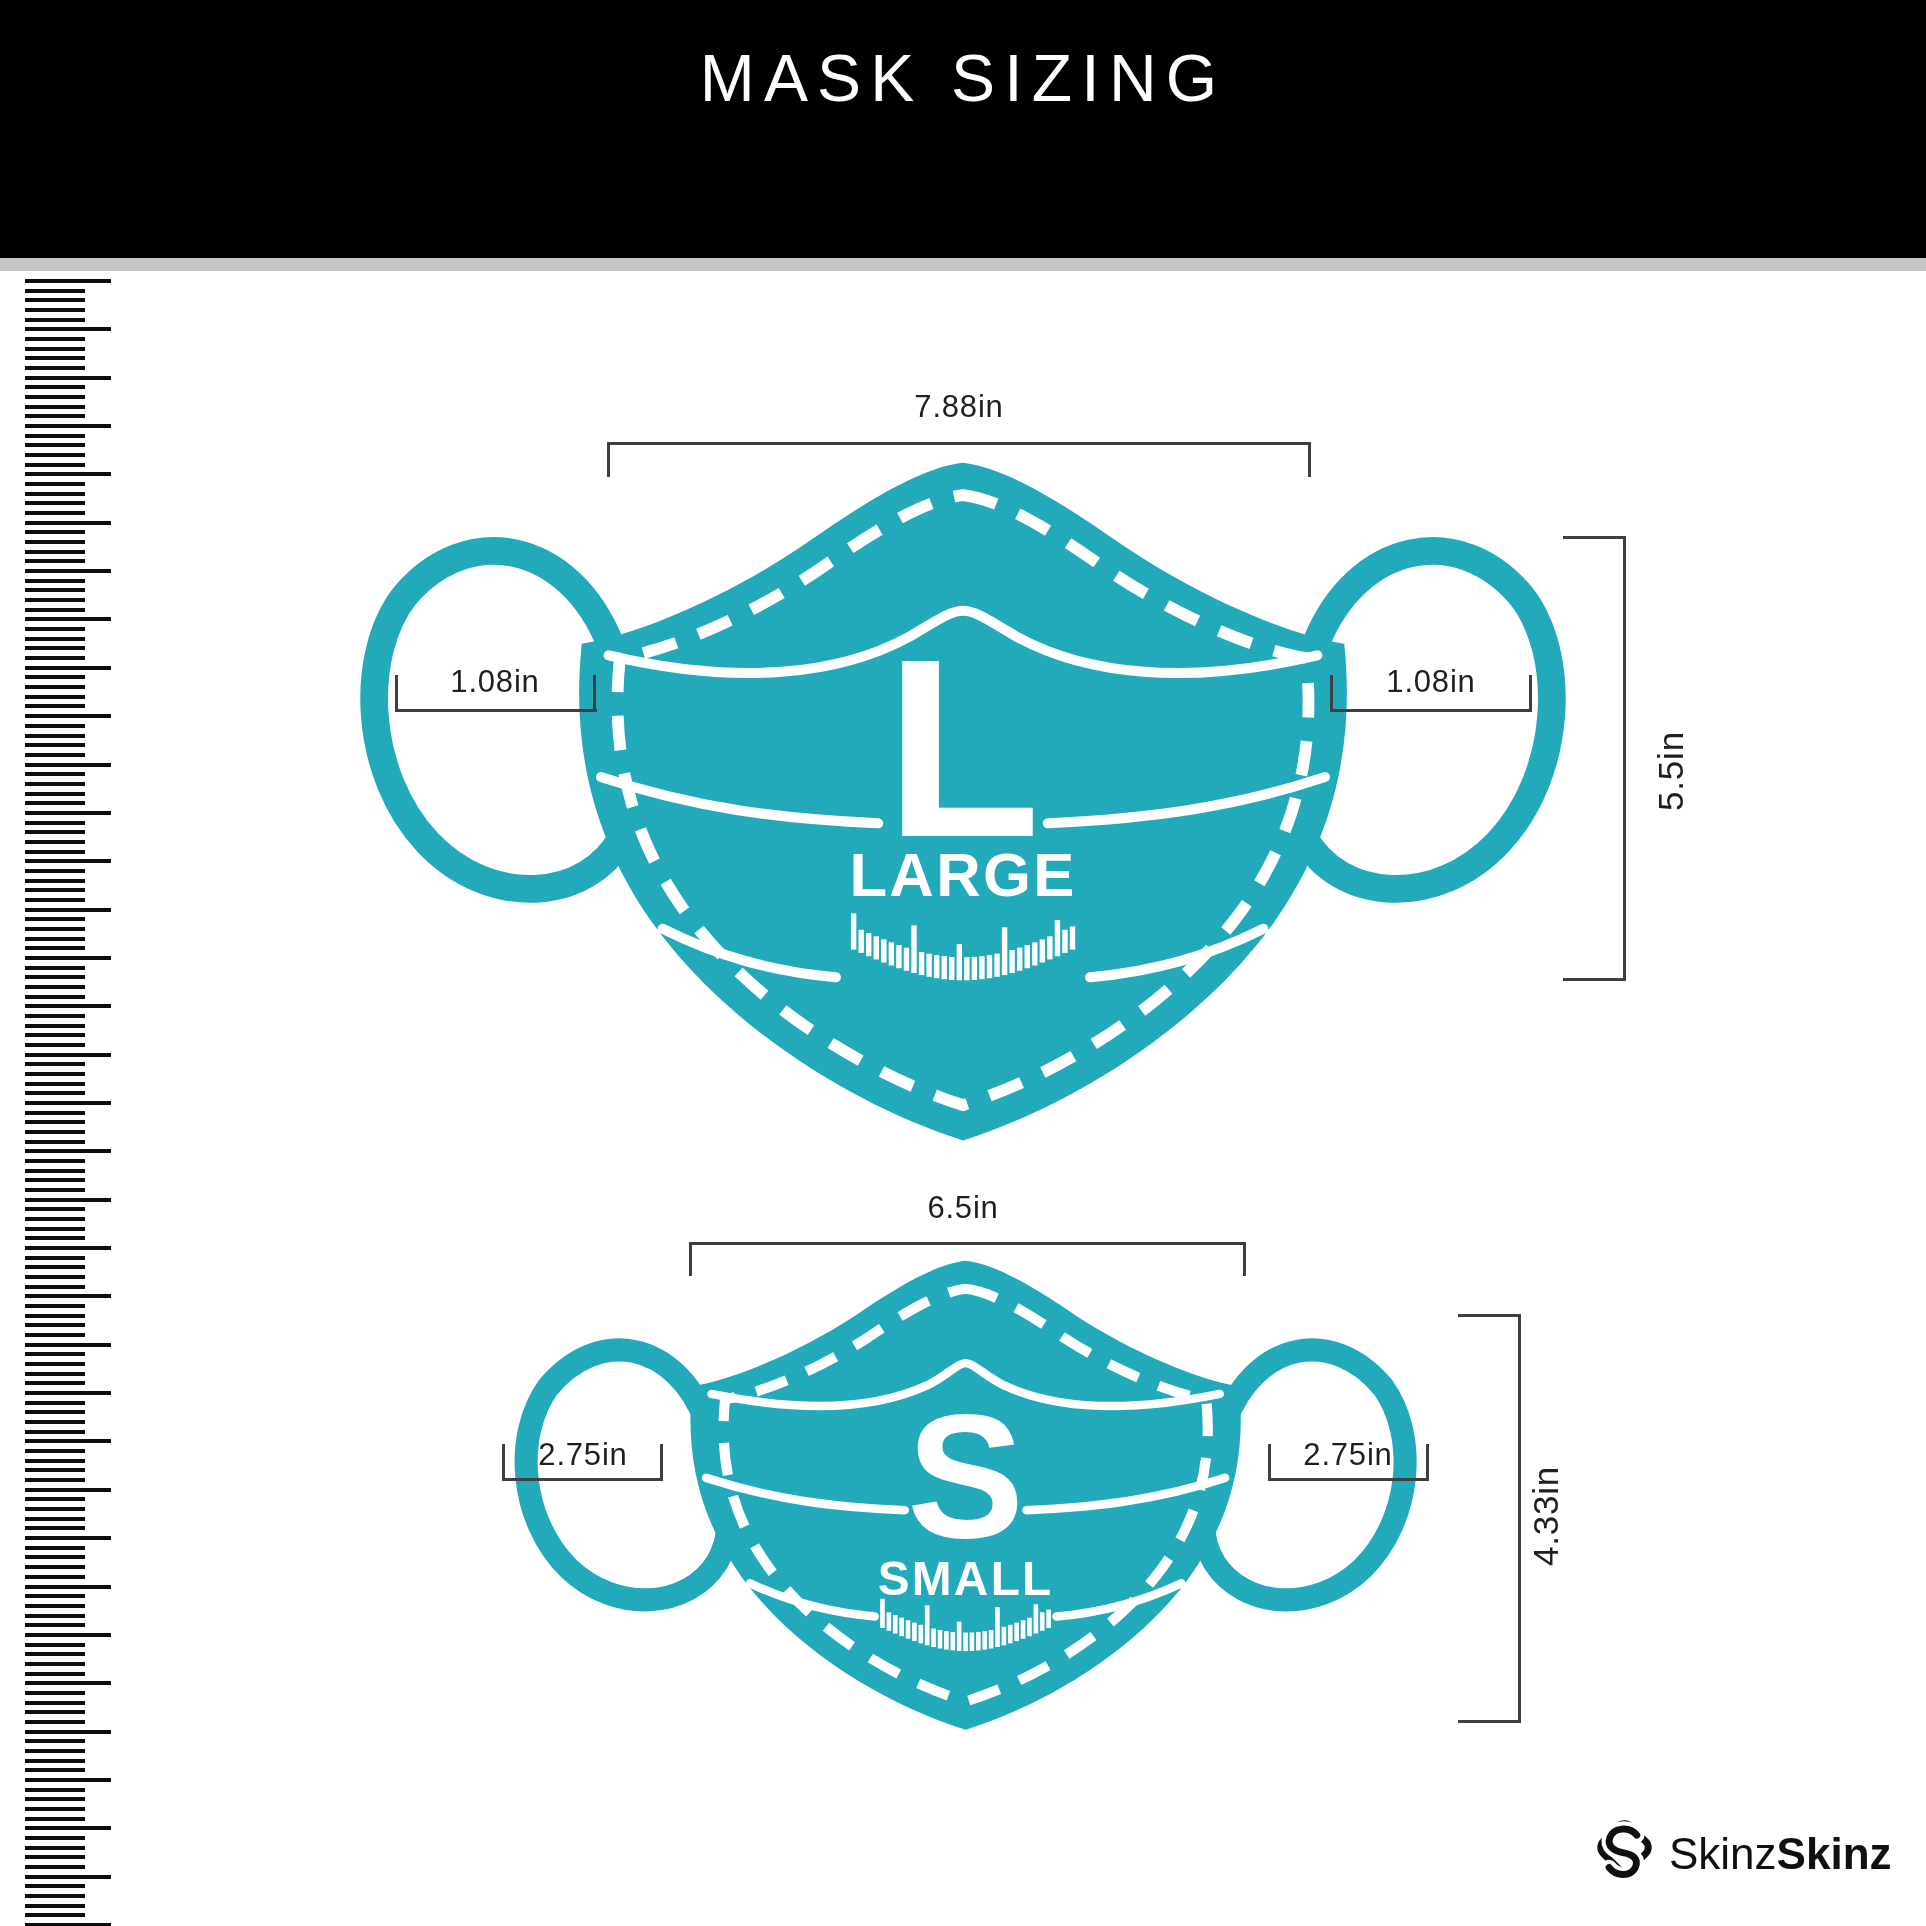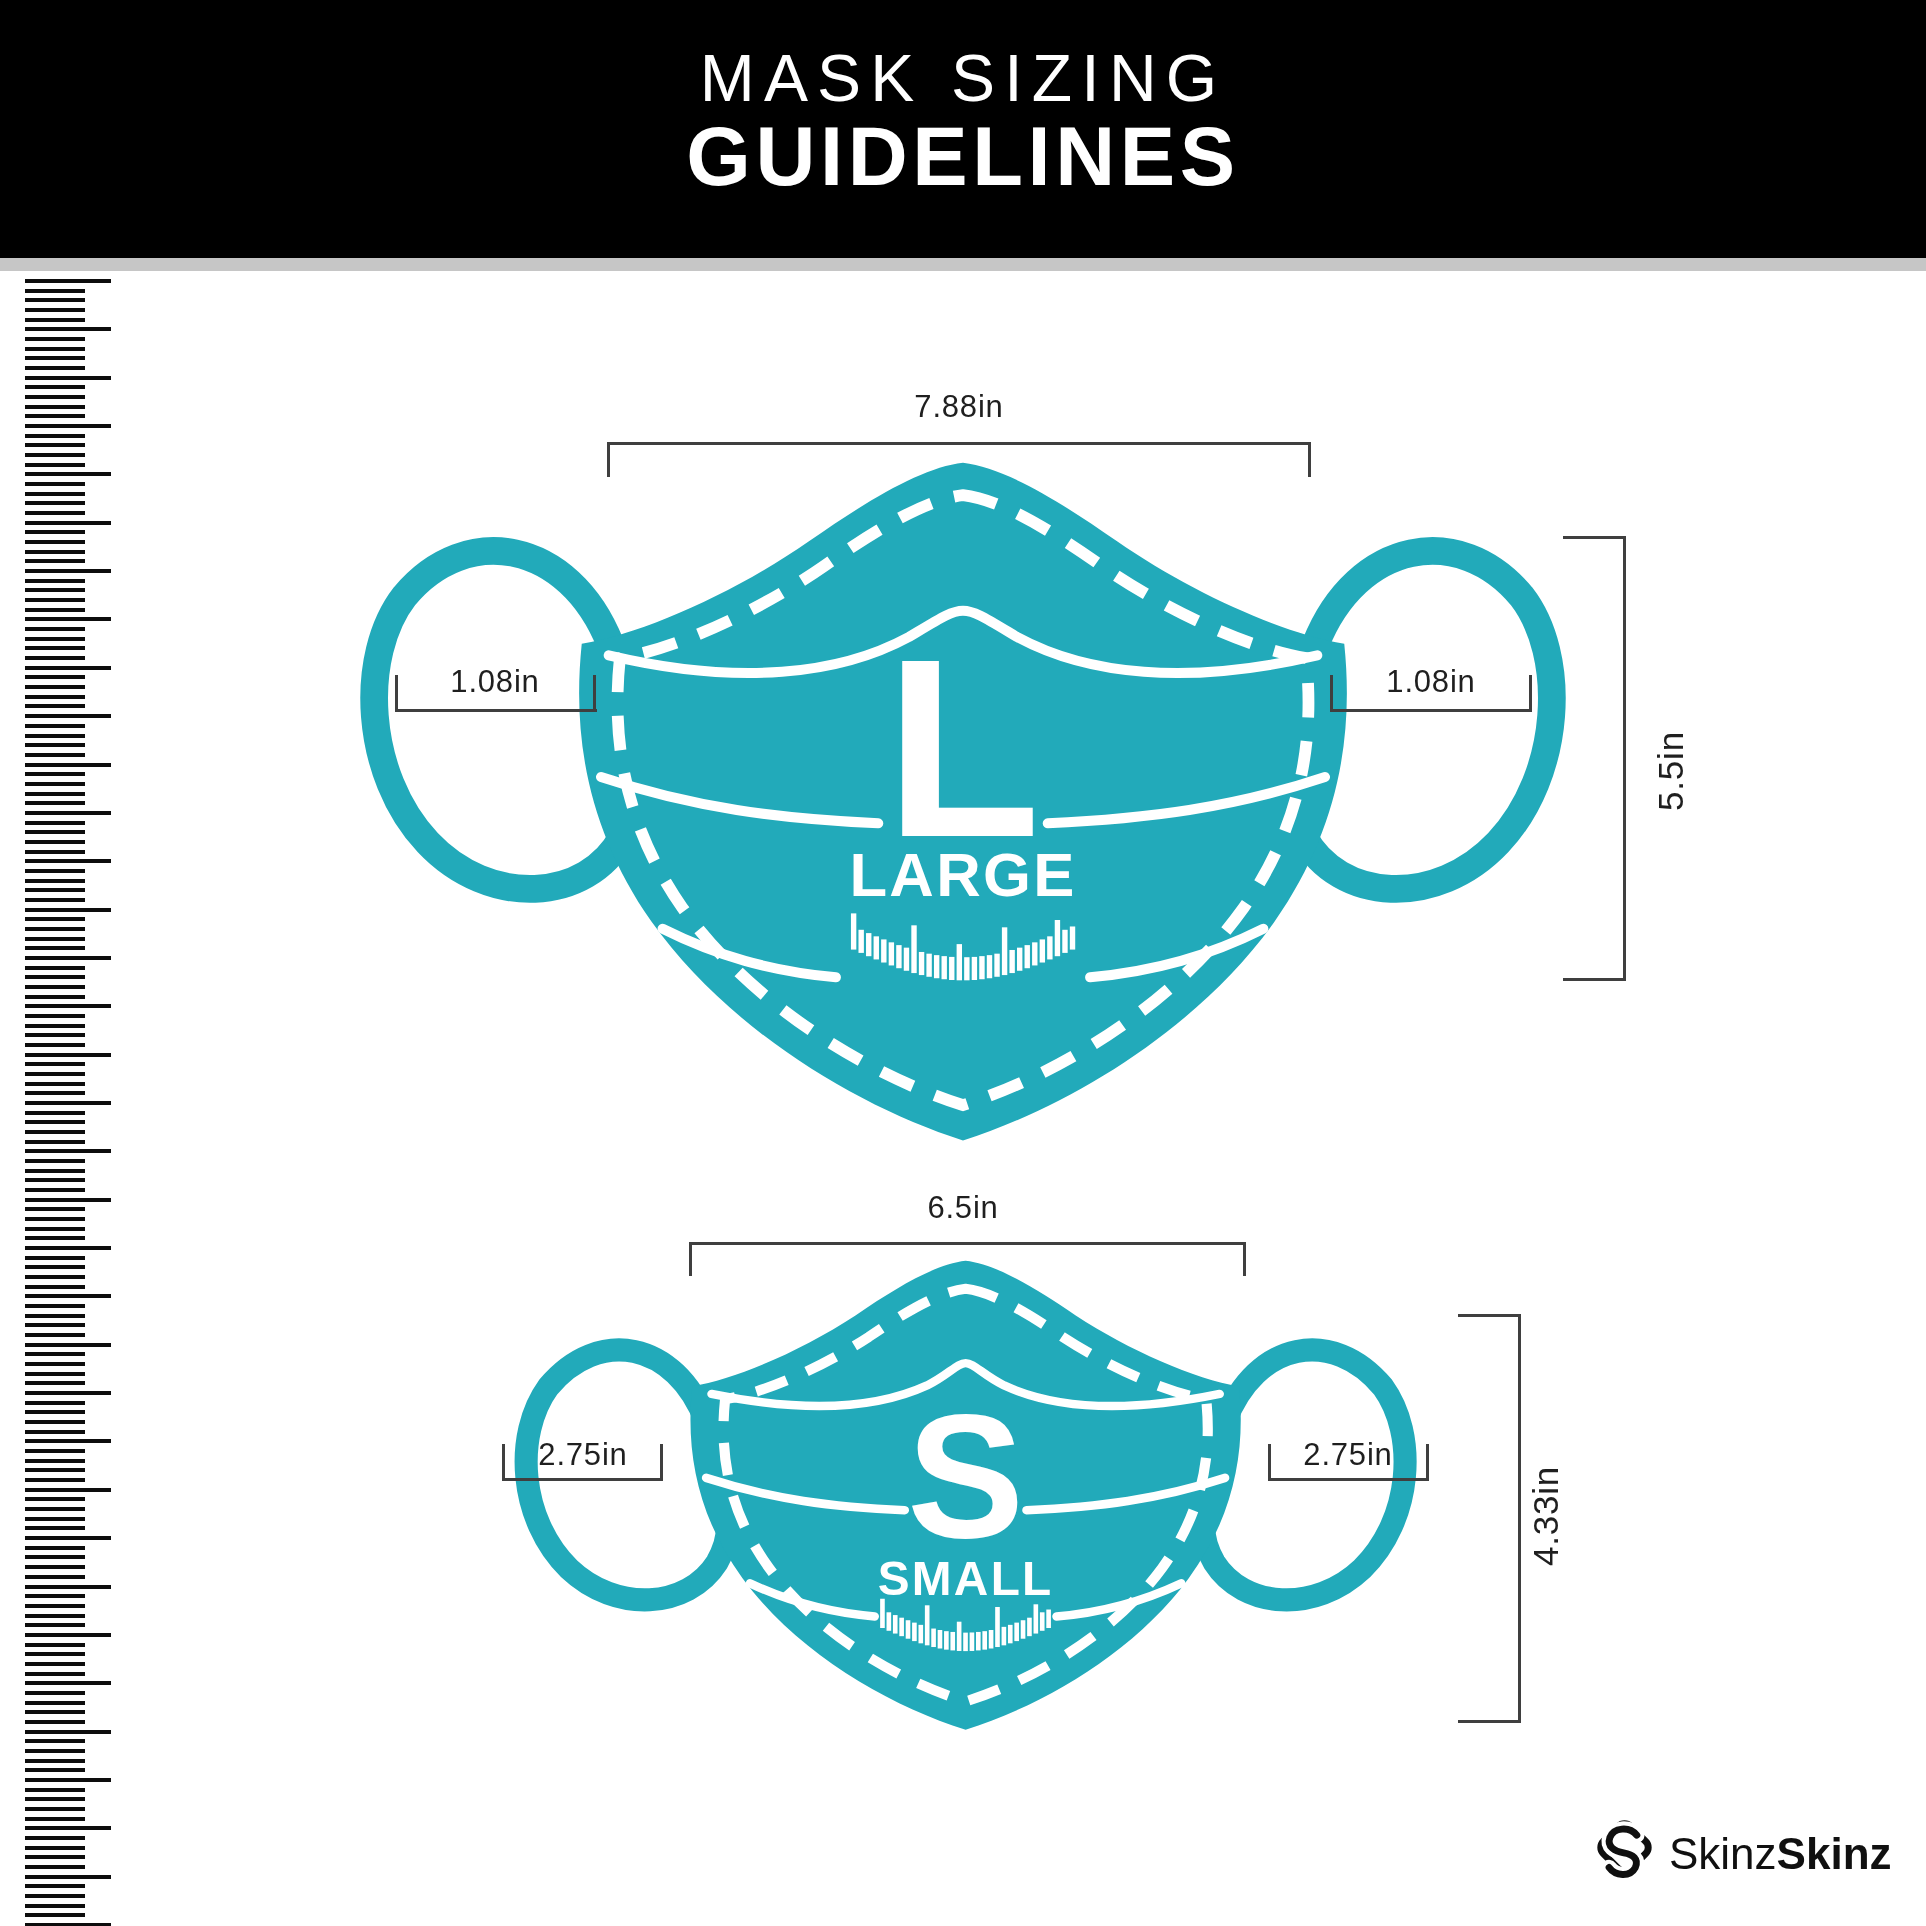--- a/index.html
+++ b/index.html
@@ -50,21 +50,20 @@
   #brand .bold{font-weight:800;}
   #brand-icon{position:absolute;left:1589px;top:1809px;}
 </style>
 </head>
 <body>
 
 <div id="canvas">
 
   <div id="header">
     <div class="t1">MASK SIZING</div>
-    <div class="t2">GUIDELINES</div>
   </div>
   <div id="header-divider"></div>
 
   <div id="ruler">
       <div class="rbar major" style="top: 0px;"></div>
       <div class="rbar" style="top: 9.7px;"></div>
       <div class="rbar" style="top: 19.3px;"></div>
       <div class="rbar" style="top: 29px;"></div>
       <div class="rbar" style="top: 39px;"></div>
       <div class="rbar major" style="top: 48px;"></div>

